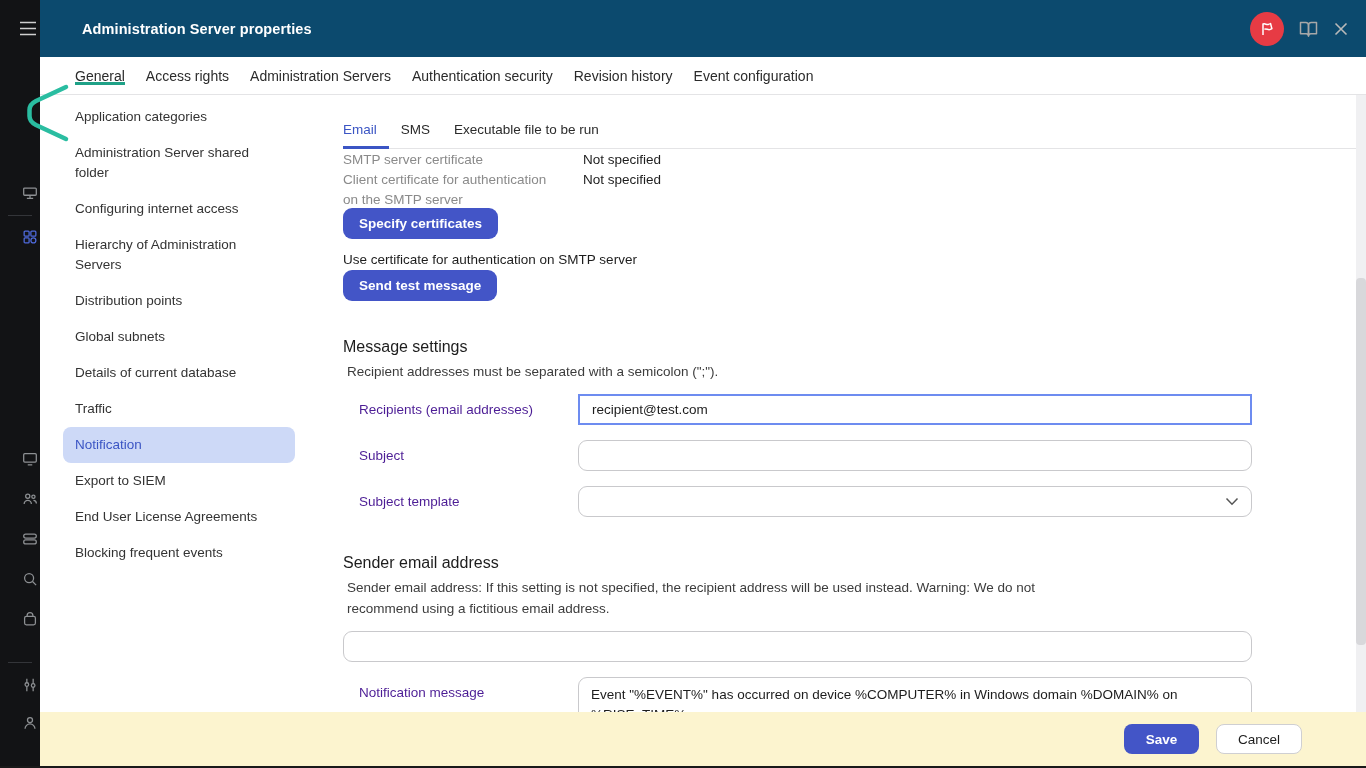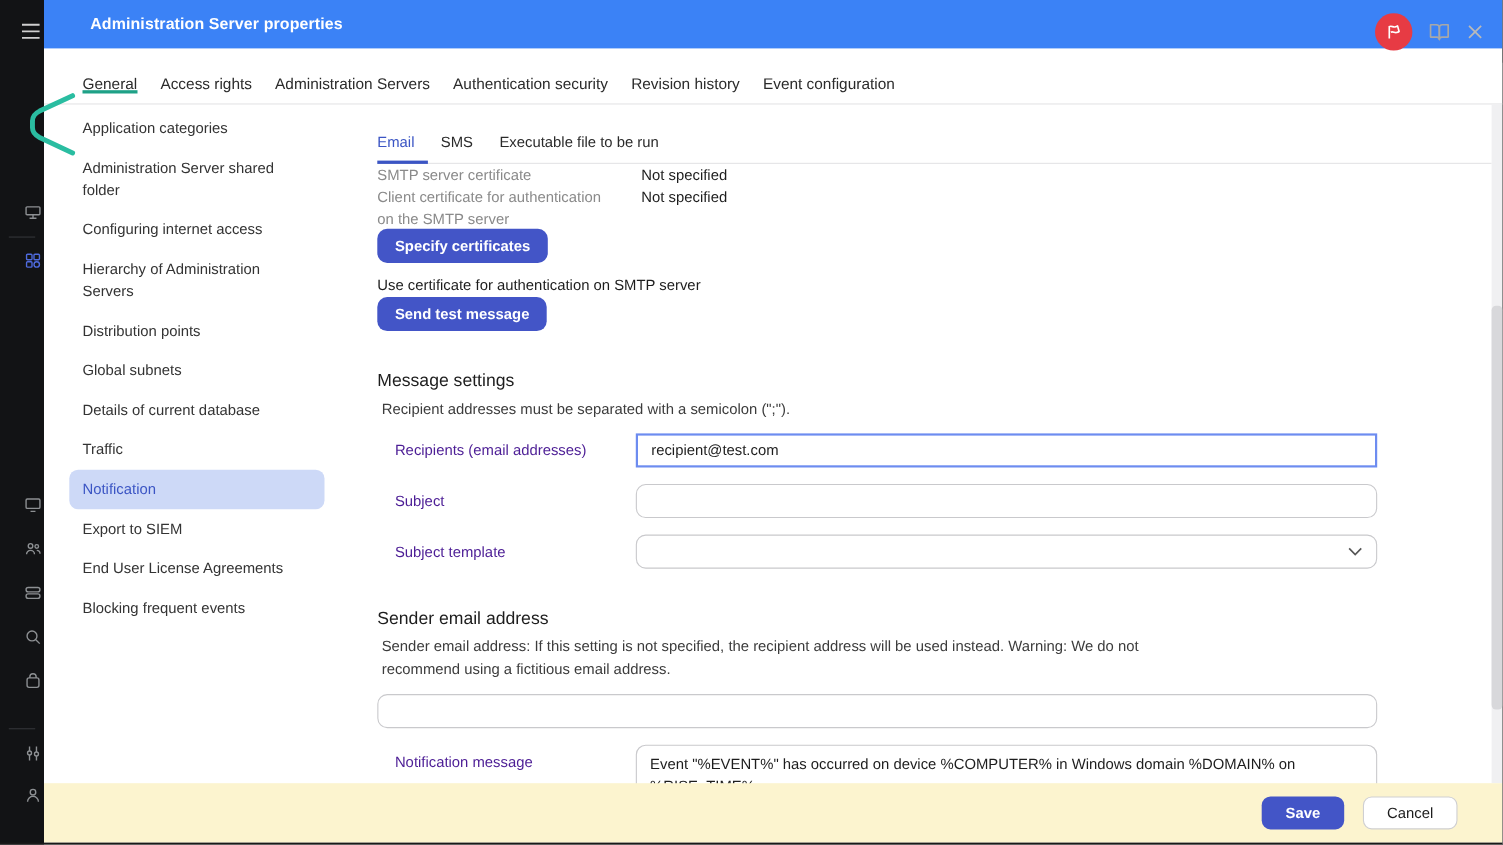--- a/index.html
+++ b/index.html
@@ -1,20 +1,20 @@
 <!DOCTYPE html>
 <html><head>
 <meta charset="utf-8">
 <style>
   html,body{margin:0;padding:0;background:#000;}
   .screen{position:relative;width:1366px;height:768px;background:#ffffff;overflow:hidden;
     font-family:"Liberation Sans",sans-serif;color:#1d1d1d;}
 
   
-  .titlebar{position:absolute;left:0;top:0;width:1366px;height:44px;background:#3b82f6;}
+  .titlebar{position:absolute;left:0;top:0;width:1366px;height:57px;background:#0c4a6e;}
   .dialog-title{position:absolute;left:82px;top:50%;transform:translateY(-50%);
     color:#ffffff;font-size:14.5px;font-weight:700;letter-spacing:.1px;}
   .titlebar-actions{position:absolute;right:17px;top:0;height:57px;display:flex;align-items:center;gap:14px;}
   .flag-circle{width:34px;height:34px;border-radius:50%;background:#e73b44;display:flex;
     align-items:center;justify-content:center;cursor:pointer;}
   .icon-btn{display:flex;align-items:center;cursor:pointer;}
 
   
   .rail{position:absolute;left:0;top:0;width:40px;height:768px;background:#121315;z-index:5;}
   .rail-icon{position:absolute;left:21px;width:18px;height:18px;color:#8d9093;cursor:pointer;}
@@ -70,21 +70,21 @@
   .tarea{position:absolute;left:235px;top:0;width:674px;height:70px;box-sizing:border-box;
     border:1px solid #c9c9cc;border-radius:9px;padding:7px 12px;font-size:13.5px;line-height:20px;
     color:#1d1d1d;font-family:inherit;outline:none;resize:none;background:#fff;}
 
   
   .scrollbar{position:absolute;left:1356px;top:95px;width:10px;height:617px;background:#f0f0f2;z-index:8;}
   .scroll-thumb{position:absolute;left:0;top:183px;width:10px;height:367px;background:#d8d8db;border-radius:4px;cursor:pointer;}
 
   
   .footer{position:absolute;left:40px;top:712px;width:1326px;height:54px;background:#fcf4cf;z-index:9;
-    display:flex;align-items:center;justify-content:flex-end;gap:17px;padding-right:41px;box-sizing:border-box;}
+    display:flex;align-items:center;justify-content:flex-end;gap:17px;padding-right:64px;box-sizing:border-box;}
   .btn-save{min-width:75px;height:30px;background:#4355c7;color:#fff;font-weight:700;font-size:13.5px;
     border:none;border-radius:8px;cursor:pointer;font-family:inherit;}
   .btn-cancel{min-width:86px;height:30px;background:#fff;color:#1d1d1d;font-size:13.5px;
     border:1px solid #cfcfd2;border-radius:8px;cursor:pointer;font-family:inherit;}
   .bottom-edge{position:absolute;left:0;top:766px;width:1366px;height:2px;background:#191919;z-index:10;}
 </style>
 </head>
 <body>
 
 <div class="screen">

